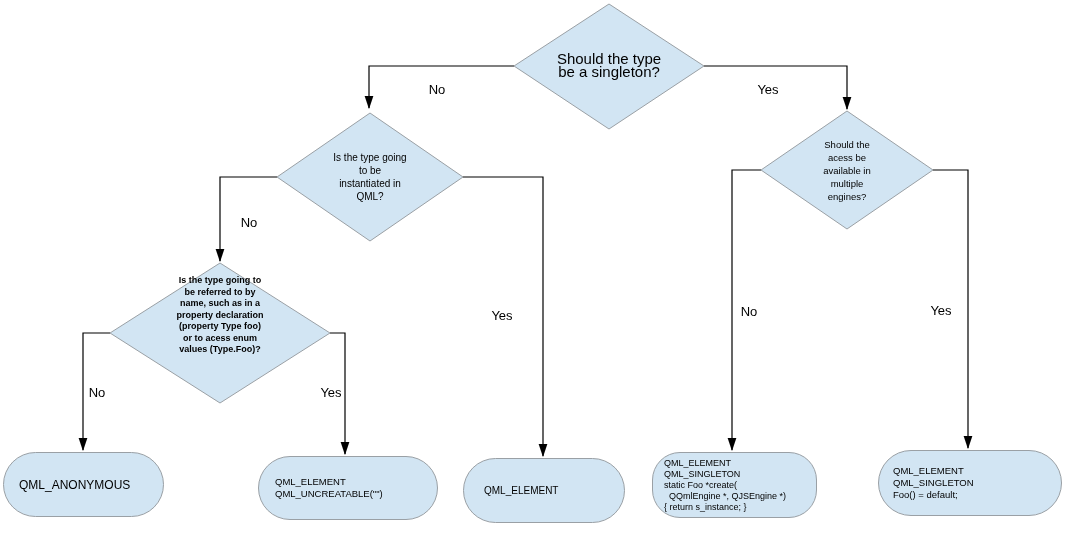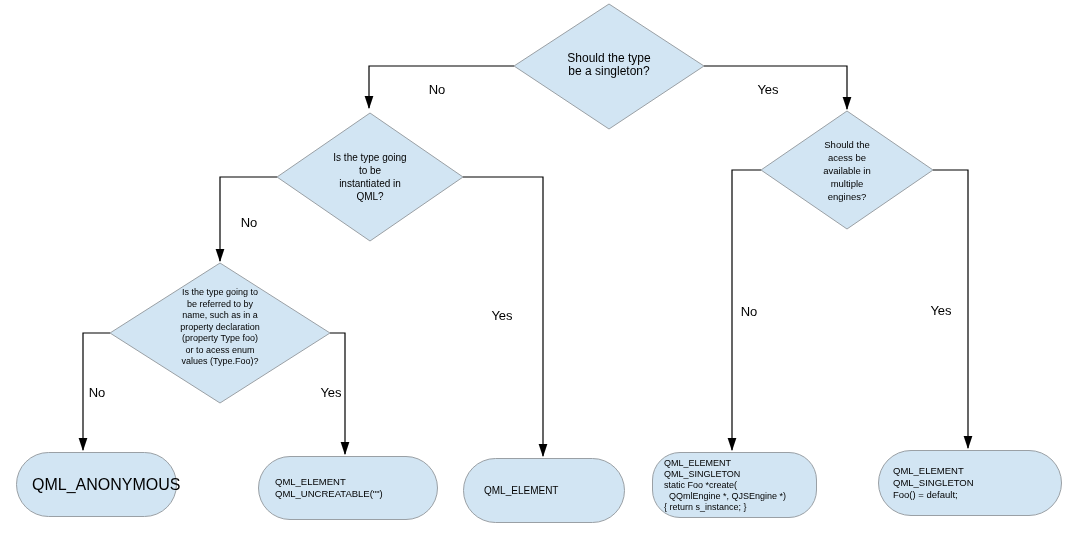--- a/index.html
+++ b/index.html
@@ -13,33 +13,33 @@
   svg.wires { position: absolute; left: 0; top: 0; }
 
   .diamond { fill: var(--node-fill, #cfe3f2); stroke: var(--node-border, #9aa0a5); stroke-width: 1; }
   .wire { fill: none; stroke: var(--edge-color, #000); stroke-width: 1.2; }
   .arrowhead { fill: var(--edge-color, #000); }
 
   .node-text {
     position: absolute; text-align: center; white-space: pre-line;
     color: var(--text-color, #000);
   }
-  .t-singleton   { left: 544px; top: 52px;  width: 130px; font-size: 12px; line-height: 13px; }
+  .t-singleton   { left: 544px; top: 52px;  width: 130px; font-size: 15px; line-height: 13px; }
   .t-instantiated{ left: 310px; top: 151px; width: 120px; font-size: 10px; line-height: 13px; }
-  .t-referred    { left: 148px; top: 287px; width: 144px; font-size: 9px;   line-height: 11.5px; }
+  .t-referred    { left: 148px; top: 275px; width: 144px; font-size: 9px;   line-height: 11.5px; font-weight: bold; }
   .t-engines     { left: 797px; top: 138px; width: 100px; font-size: 9.5px; line-height: 13px; }
 
   .result {
     position: absolute; box-sizing: border-box;
     background: var(--node-fill, #cfe3f2);
     border: 1px solid var(--node-border, #9aa0a5);
     display: flex; align-items: center;
   }
   .result .result-text { white-space: pre; }
-  .r-anonymous  { left: 16px;   top: 452px; width: 161px; height: 65px; border-radius: 33px; padding-left: 15px; font-size: 16px; }
+  .r-anonymous  { left: 3px;   top: 452px; width: 161px; height: 65px; border-radius: 33px; padding-left: 15px; font-size: 12px; }
   .r-uncreatable{ left: 258px; top: 456px; width: 180px; height: 64px; border-radius: 32px; padding-left: 16px; font-size: 9.5px; line-height: 12px; }
   .r-element    { left: 463px; top: 458px; width: 162px; height: 65px; border-radius: 33px; padding-left: 20px; font-size: 10px; }
   .r-create     { left: 652px; top: 452px; width: 165px; height: 66px; border-radius: 28px; padding-left: 11px; font-size: 9px; line-height: 11px; }
   .r-default    { left: 878px; top: 450px; width: 184px; height: 66px; border-radius: 33px; padding-left: 14px; font-size: 9.5px; line-height: 12px; }
 
   .edge-label {
     position: absolute; transform: translate(-50%, -50%);
     font-size: 13px; color: var(--text-color, #000); white-space: nowrap;
   }
   .l-singleton-no    { left: 437px; top: 89px; }

